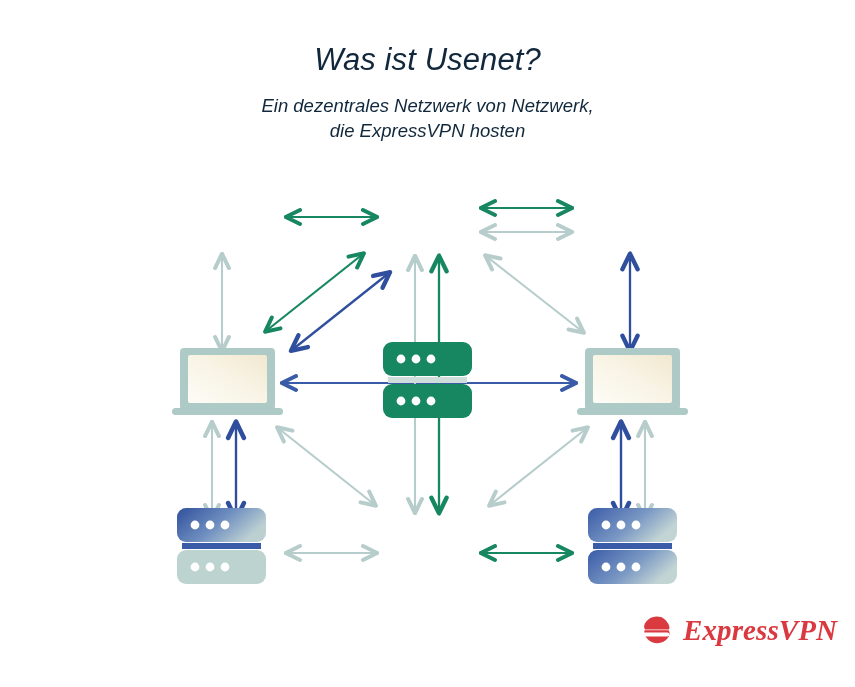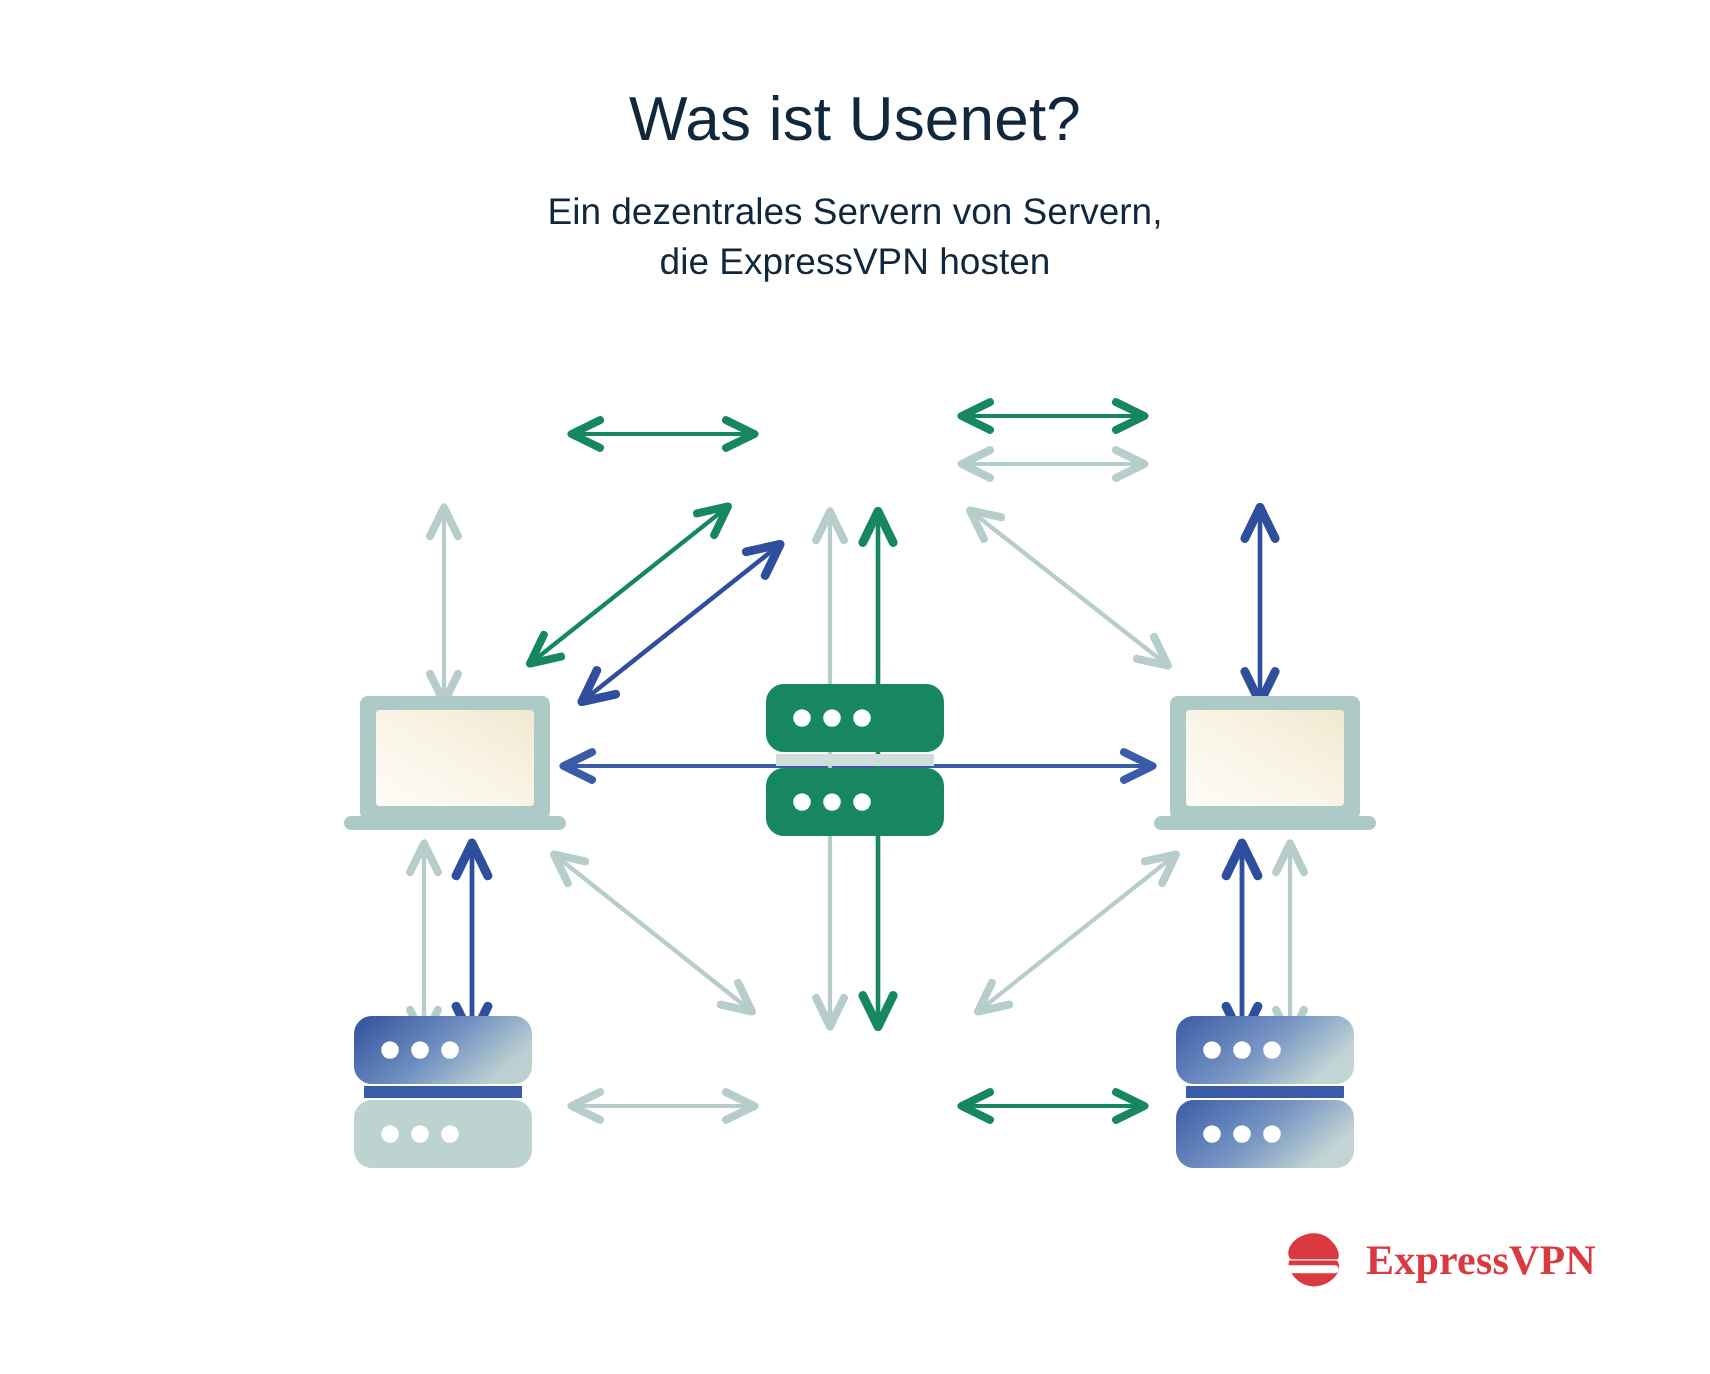--- a/index.html
+++ b/index.html
@@ -11,20 +11,21 @@
   body {
     font-family: "Liberation Sans", sans-serif;
     -webkit-font-smoothing: antialiased;
   }
   .page {
     position: relative;
     width: 855px;
     height: 652px;
     background: #ffffff;
     overflow: hidden;
+    font-style: italic;
   }
   .header {
     position: absolute;
     top: 0;
     left: 0;
     width: 855px;
     text-align: center;
     padding-top: 41px;
     box-sizing: border-box;
   }
@@ -56,37 +57,37 @@
     position: absolute;
     left: 640px;
     top: 614px;
     display: flex;
     align-items: center;
     gap: 9px;
   }
   .brand-mark { display: block; }
   .brand-word {
     font-family: "Liberation Serif", serif;
-    font-size: 21px;
+    font-size: 29px;
     font-weight: 700;
     color: #da3940;
     letter-spacing: 0.1px;
     line-height: 1;
     white-space: nowrap;
   }
 </style>
 </head>
 <body>
 
 <div class="page">
 
   <div class="header">
     <h1 class="title">Was ist Usenet?</h1>
     <p class="subtitle">
-      <span>Ein dezentrales Servern von Servern,</span>
+      <span>Ein dezentrales Netzwerk von Netzwerk,</span>
       <span>die ExpressVPN hosten</span>
     </p>
   </div>
 
   <div class="diagram">
     <svg width="855" height="450" viewBox="0 0 855 450" xmlns="http://www.w3.org/2000/svg">
       <defs>
 
         <linearGradient id="gScreenCream" x1="0" y1="1" x2="1" y2="0">
           <stop offset="0%" stop-color="#fdfcf7"></stop>

